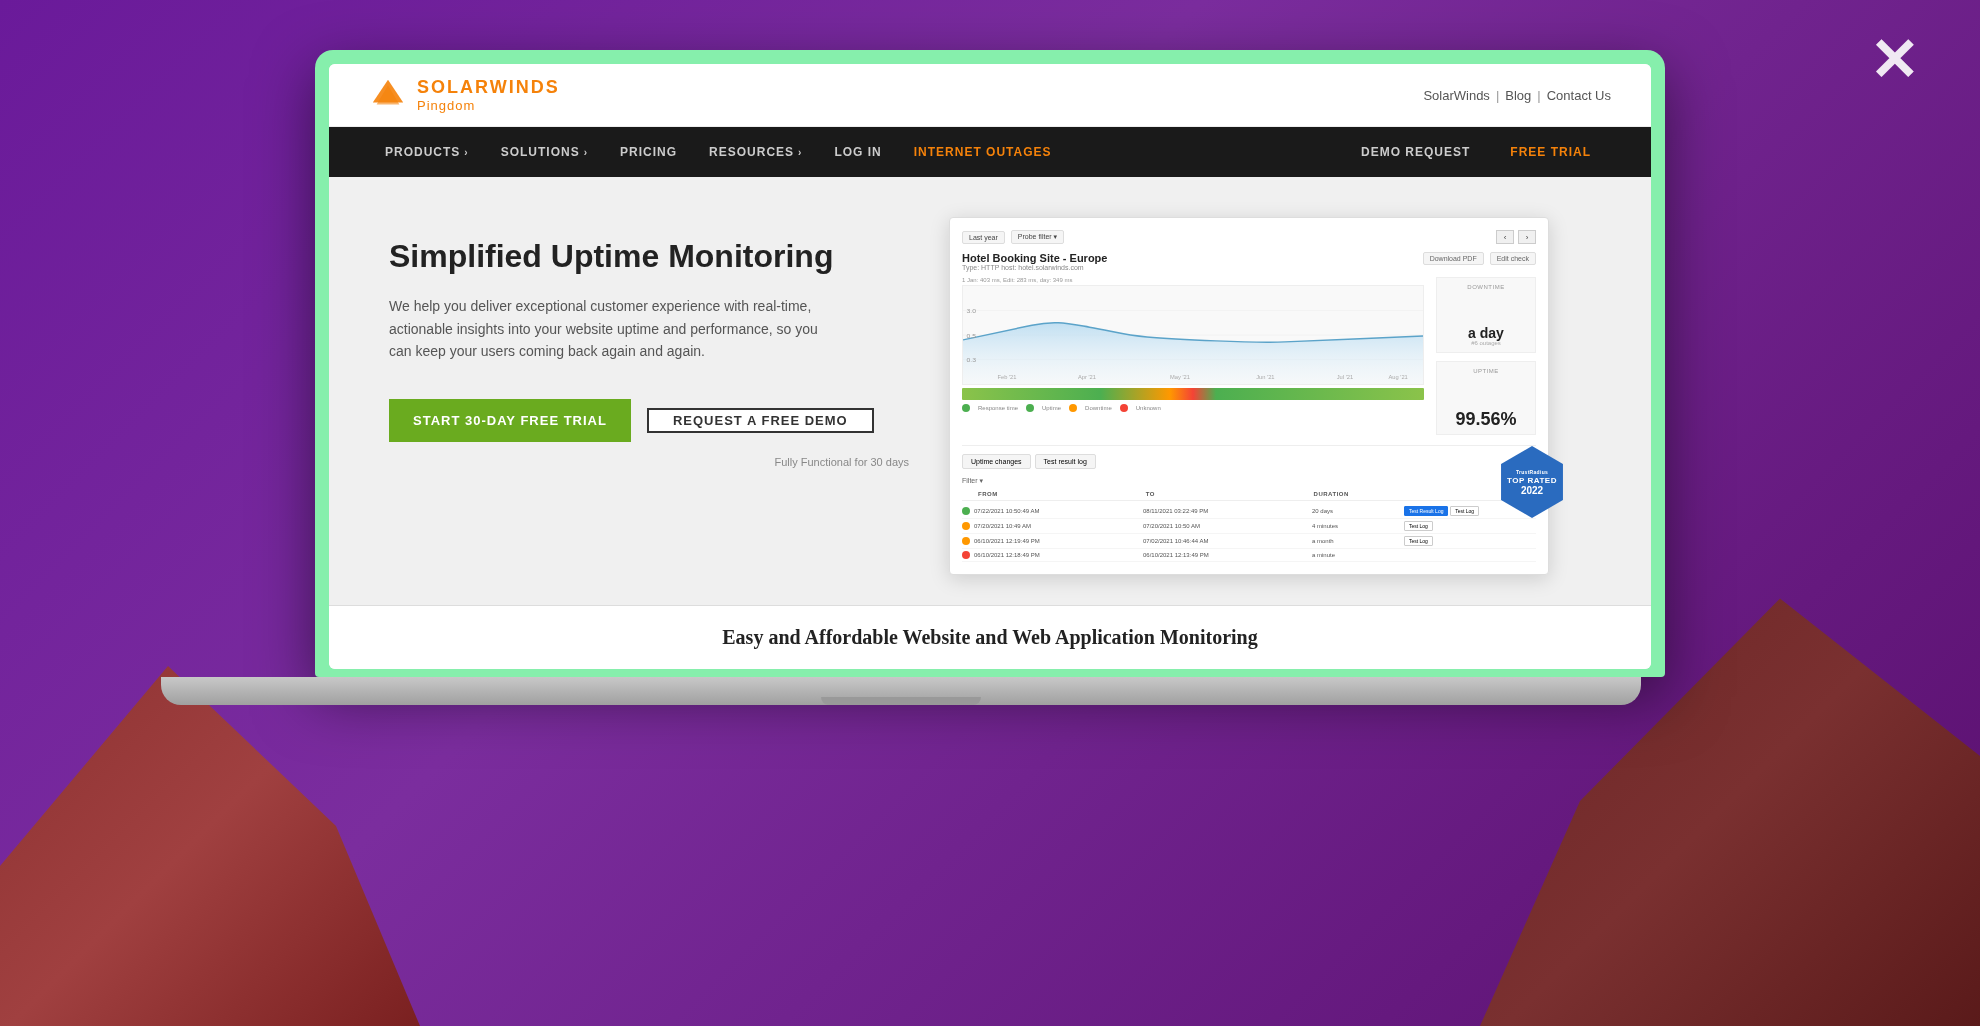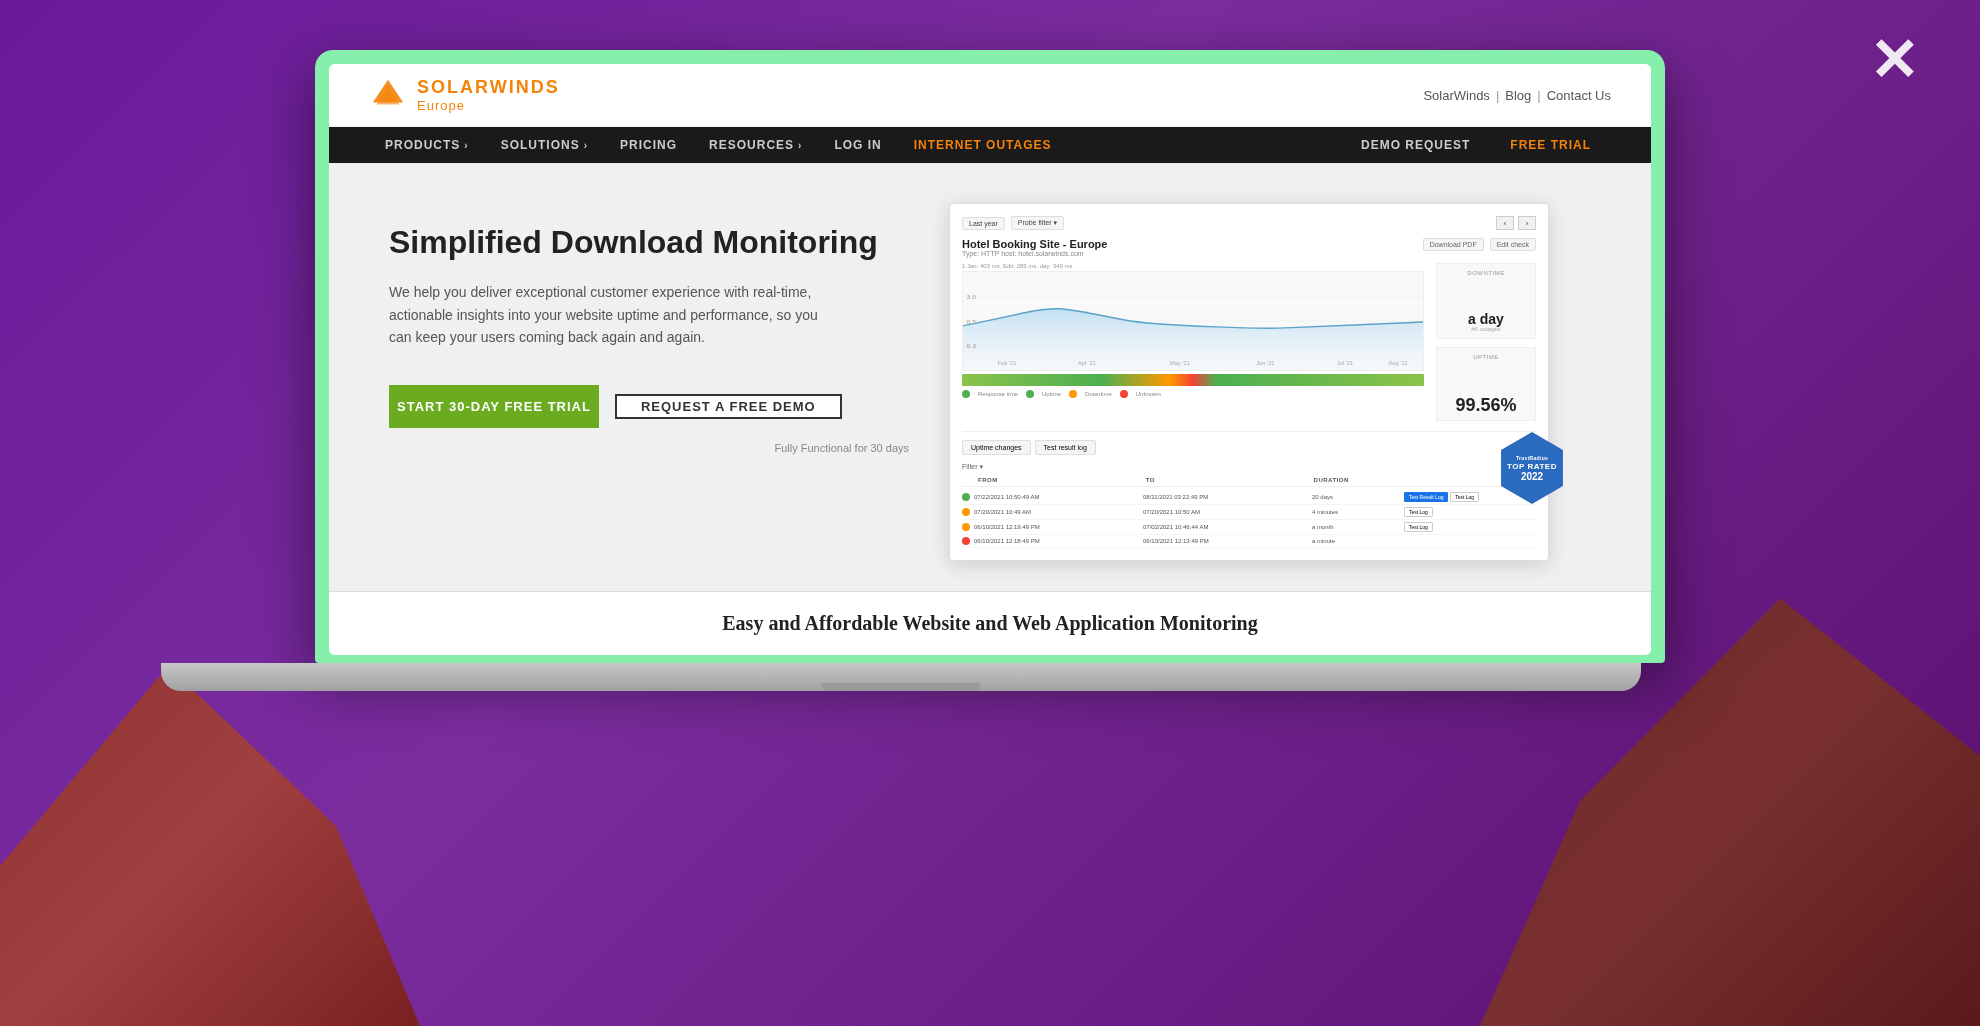--- a/index.html
+++ b/index.html
@@ -151,21 +151,21 @@
       cursor: pointer;
       text-decoration: none;
     }
 
     
     .nav-bar {
       background: #1a1a1a;
       display: flex;
       align-items: center;
       padding: 0 40px;
-      height: 36px;
+      height: 50px;
       gap: 0;
     }
     .nav-item {
       color: #ccc;
       font-size: 12px;
       font-weight: bold;
       letter-spacing: 1px;
       padding: 0 16px;
       height: 50px;
       display: flex;
@@ -241,21 +241,21 @@
       align-items: center;
       margin-bottom: 12px;
     }
 
     .btn-trial {
       background: #6aab1f;
       color: white;
       font-size: 13px;
       font-weight: bold;
       letter-spacing: 1px;
-      padding: 14px 8px;
+      padding: 14px 24px;
       border: none;
       cursor: pointer;
       text-transform: uppercase;
     }
     .btn-demo {
       background: white;
       color: #333;
       font-size: 13px;
       font-weight: bold;
       letter-spacing: 1px;
@@ -580,21 +580,21 @@
 
       <div class="site-header-top">
         <div class="logo-area">
 
           <svg class="logo-icon" viewBox="0 0 40 40">
             <polygon points="20,4 36,28 4,28" fill="#f5820a" opacity="0.9"></polygon>
             <polygon points="20,10 32,30 8,30" fill="#f5820a" opacity="0.6"></polygon>
           </svg>
           <div class="logo-text">
             <span class="logo-solarwinds">SOLARWINDS</span>
-            <span class="logo-pingdom">Europe</span>
+            <span class="logo-pingdom">Pingdom</span>
           </div>
         </div>
         <div class="header-links">
           <a class="header-link">SolarWinds</a>
           <span>|</span>
           <a class="header-link">Blog</a>
           <span>|</span>
           <a class="header-link">Contact Us</a>
         </div>
       </div>
@@ -625,21 +625,21 @@
         <div class="nav-demo">
           <span>DEMO REQUEST</span>
         </div>
         <div class="nav-free-trial">
           <span>FREE TRIAL</span>
         </div>
       </nav>
 
       <div class="hero-section">
         <div class="hero-left">
-          <h1 class="hero-title">Simplified Download Monitoring</h1>
+          <h1 class="hero-title">Simplified Uptime Monitoring</h1>
           <p class="hero-desc">We help you deliver exceptional customer experience with real-time, actionable insights into your website uptime and performance, so you can keep your users coming back again and again.</p>
           <div class="hero-buttons">
             <button class="btn-trial">START 30-DAY FREE TRIAL</button>
             <button class="btn-demo">REQUEST A FREE DEMO</button>
           </div>
           <p class="hero-sub">Fully Functional for 30 days</p>
         </div>
 
         <div class="hero-right">
           <div class="dashboard-preview">

